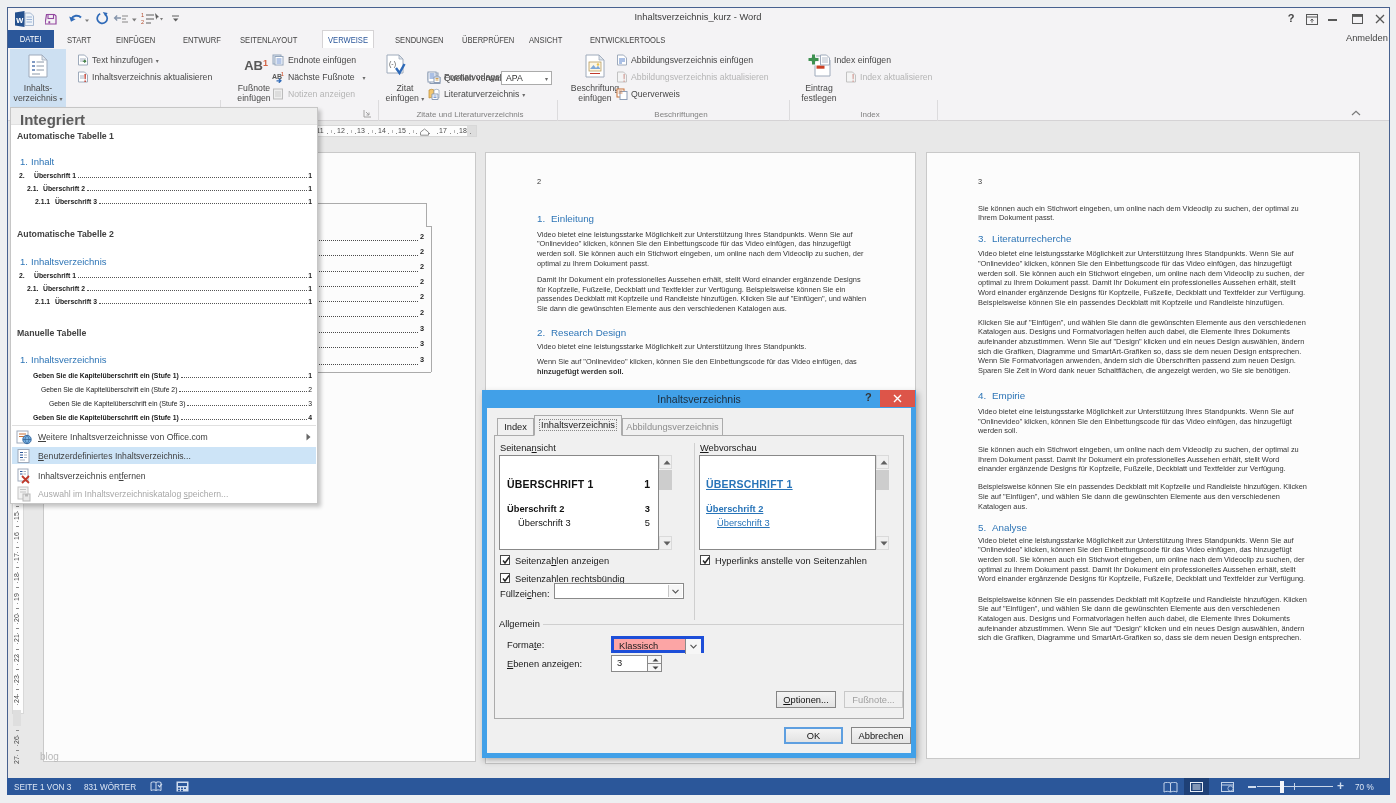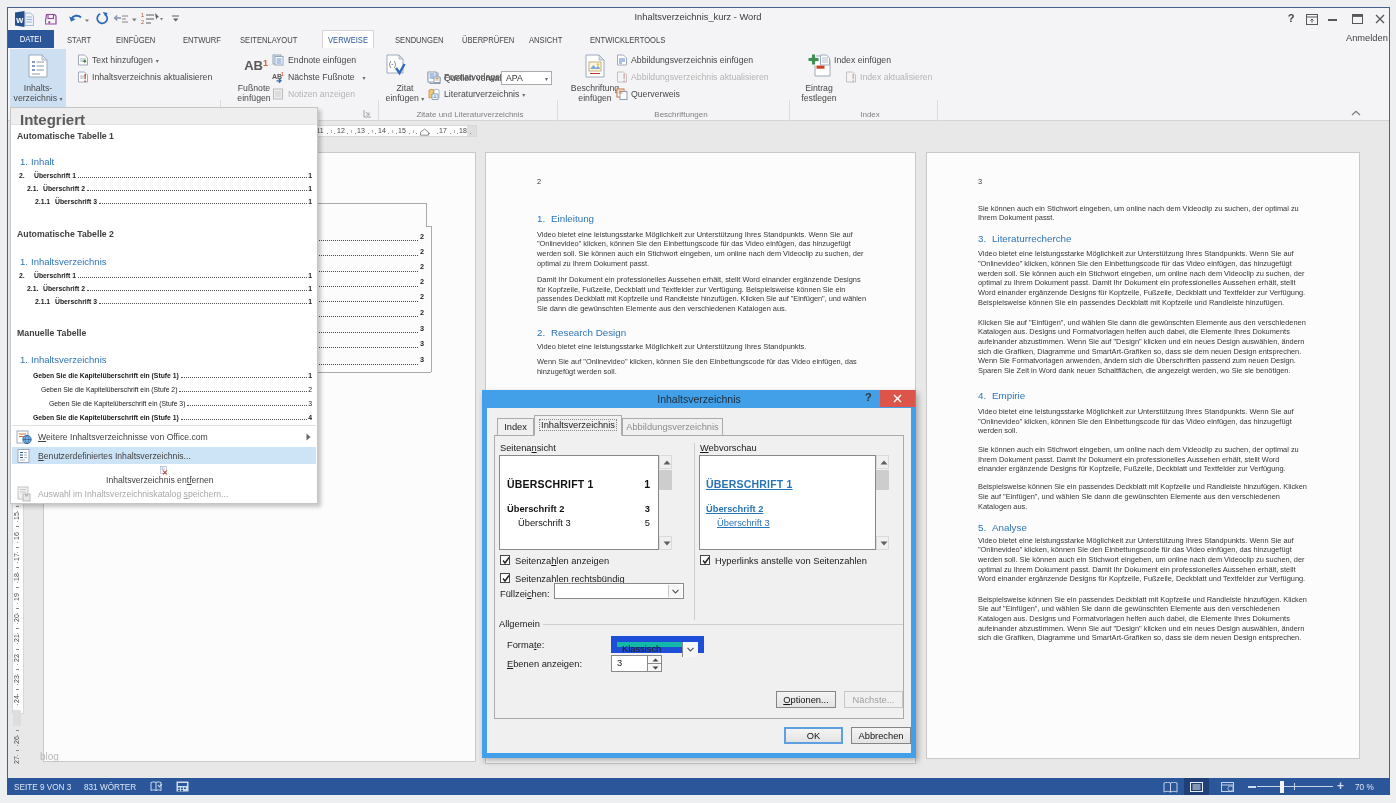--- a/index.html
+++ b/index.html
@@ -449,21 +449,21 @@
 <div id="p2b" class="abs" style="left:537px;top:275.1px;width:329px;">
       <div class="bj" style="height:9.65px;line-height:9.65px;">Damit Ihr Dokument ein professionelles Aussehen erhält, stellt Word einander ergänzende Designs</div>
       <div class="bj" style="height:9.65px;line-height:9.65px;">für Kopfzeile, Fußzeile, Deckblatt und Textfelder zur Verfügung. Beispielsweise können Sie ein</div>
       <div class="bj" style="height: 9.65px; line-height: 9.65px; letter-spacing: -0.05px;">passendes Deckblatt mit Kopfzeile und Randleiste hinzufügen. Klicken Sie auf "Einfügen", und wählen</div>
       <div class="bl" style="height:9.65px;line-height:9.65px;">Sie dann die gewünschten Elemente aus den verschiedenen Katalogen aus.</div>
     </div>
 <div class="abs h1" style="left:537px;top:326.5px;"><span style="display:inline-block;width:14px;">2.</span>Research Design</div>
 <div class="abs bl" style="left:537px;top:341.7px;width:329px;">Video bietet eine leistungsstarke Möglichkeit zur Unterstützung Ihres Standpunkts.</div>
 <div id="p2c" class="abs" style="left:537px;top:357.3px;width:329px;">
       <div class="bj" style="height:9.65px;line-height:9.65px;">Wenn Sie auf "Onlinevideo" klicken, können Sie den Einbettungscode für das Video einfügen, das</div>
-      <div class="bl" style="height:9.65px;line-height:9.65px;">hinzugefügt werden soll.</div>
+      <div class="bl" style="height:9.65px;line-height:9.65px;font-weight:bold;">hinzugefügt werden soll.</div>
     </div>
 
 <div class="abs bl" style="left:978px;top:176.5px;">3</div>
 <div id="p3a" class="abs" style="left:978px;top:203.5px;width:329px;">
       <div class="bj" style="height:9.65px;line-height:9.65px;">Sie können auch ein Stichwort eingeben, um online nach dem Videoclip zu suchen, der optimal zu</div>
       <div class="bl" style="height:9.65px;line-height:9.65px;">Ihrem Dokument passt.</div>
     </div>
 <div class="abs h1" style="left:978px;top:233px;"><span style="display:inline-block;width:14px;">3.</span>Literaturrecherche</div>
 <div id="p3b" class="abs" style="left:978px;top:249.3px;width:329px;">
       <div class="bj" style="height:9.65px;line-height:9.65px;">Video bietet eine leistungsstarke Möglichkeit zur Unterstützung Ihres Standpunkts. Wenn Sie auf</div>
@@ -595,21 +595,21 @@
           </g>
           <g stroke="#9eaabb" stroke-width=".9">
             <line x1="8" y1="4.5" x2="11" y2="4.5"></line>
             <line x1="8" y1="7" x2="11" y2="7"></line>
             <line x1="8" y1="9.5" x2="11" y2="9.5"></line>
             <line x1="4" y1="12" x2="9" y2="12"></line>
           </g>
         </svg>
     <span><u>B</u>enutzerdefiniertes Inhaltsverzeichnis...</span>
   </div>
-  <div class="abs mitem" style="left:0;top:358px;width:306px;height:19px;flex-direction:column;">
+  <div class="abs mitem" style="left:0;top:358px;width:306px;height:19px;">
     <svg style="margin:0 6px 0 5px;" width="16" height="16" viewBox="0 0 16 16">
           <rect x="2" y="1" width="10" height="12" fill="#fff" stroke="#9eaabb"></rect>
           <g stroke="#2b579a" stroke-width="1">
             <line x1="4" y1="3.5" x2="6.5" y2="3.5"></line>
             <line x1="4" y1="6" x2="6.5" y2="6"></line>
           </g>
           <g stroke="#9eaabb" stroke-width=".9">
             <line x1="7.5" y1="3.5" x2="10" y2="3.5"></line>
             <line x1="7.5" y1="6" x2="10" y2="6"></line>
           </g>
@@ -712,21 +712,21 @@
   <div class="chk" style="left:213px;top:160px;z-index:2;">
         <svg width="10" height="10" viewBox="0 0 10 10">
           <path d="M2 4.5 L4 7 L8 1.5" fill="none" stroke="#222" stroke-width="1.4"></path>
         </svg>
       </div>
   <div class="abs dlab" style="left:228px;top:160.5px;z-index:2;">Hyperlinks anstelle von Seitenzahlen</div>
 
   <div class="abs dlab" style="left:12px;top:224px;z-index:2;color:#1a1a1a;">Allgemein</div>
   <div class="abs" style="left:56px;top:229px;width:360px;height:1px;background:#cfcfcf;z-index:2;"></div>
   <div class="abs dlab" style="left:20px;top:244.5px;z-index:2;">Forma<u>t</u>e:</div>
-  <div class="abs" style="left:124px;top:241px;width:93px;height:17px;background:#14b8a6;border:6px solid #1d4ed8;box-sizing:border-box;z-index:2;font-size:9.3px;color:#1a1a1a;line-height:15px;">
+  <div class="abs" style="left:124px;top:241px;width:93px;height:17px;background:#fca5a5;border:3px solid #1d4ed8;box-sizing:border-box;z-index:2;font-size:9.3px;color:#1a1a1a;line-height:15px;">
     <span style="padding-left:5px;">Klassisch</span>
     <div class="abs" style="right:0px;top:0px;width:15px;height:15px;background:#f6f6f6;border-left:1px solid #8a8a8a;">
           <svg style="position:absolute;left:4px;top:5px;" width="7" height="5" viewBox="0 0 7 5">
             <path d="M0.5 0.8 L3.5 4 L6.5 0.8" fill="none" stroke="#555" stroke-width="1.1"></path>
           </svg>
         </div>
   </div>
   <div class="abs dlab" style="left:20px;top:263.5px;z-index:2;"><u>E</u>benen anzeigen:</div>
   <div class="abs" style="left:124px;top:260px;width:37px;height:17px;background:#fff;border:1px solid #8a8a8a;box-sizing:border-box;z-index:2;font-size:9.3px;color:#1a1a1a;line-height:15px;">
     <span style="padding-left:5px;">3</span>
@@ -738,27 +738,27 @@
           </svg>
         </div>
     <div class="abs" style="left:0;top:8.5px;width:15px;height:8.5px;background:#f6f6f6;border:1px solid #8a8a8a;border-top:none;box-sizing:border-box;">
           <svg style="position:absolute;left:4px;top:2.5px;" width="7" height="4" viewBox="0 0 7 4">
             <path d="M0.5 0.5 L3.5 3.5 L6.5 0.5 z" fill="#444"></path>
           </svg>
         </div>
   </div>
 
   <div class="wbtn" style="left:289px;top:296px;width:60px;height:17px;line-height:16px;z-index:2;"><u>O</u>ptionen...</div>
-  <div class="wbtn" style="left:357px;top:296px;width:59px;height:17px;line-height:16px;z-index:2;background:#f0f0f0;border-color:#c8c8c8;color:#9f9f9f;">Nächste...</div>
+  <div class="wbtn" style="left:357px;top:296px;width:59px;height:17px;line-height:16px;z-index:2;background:#f0f0f0;border-color:#c8c8c8;color:#9f9f9f;">Fußnote...</div>
   <div class="wbtn" style="left:297px;top:332px;width:59px;height:17px;line-height:15px;border:2px solid #5e9fe0;">OK</div>
   <div class="wbtn" style="left:364px;top:332px;width:60px;height:17px;line-height:16px;">Abbrechen</div>
 </div>
 
 <div id="status" class="abs">
-  <div class="abs" style="left:7px;top:4.5px;">SEITE 9 VON 3</div>
+  <div class="abs" style="left:7px;top:4.5px;">SEITE 1 VON 3</div>
   <div class="abs" style="left:77px;top:4.5px;">831 WÖRTER</div>
   <svg class="abs" style="left:143px;top:3px;" width="13" height="11" viewBox="0 0 13 11">
         <path d="M1 1.5 c2-.8 3.8-.8 5 0 c1.2-.8 3-.8 5 0 v8 c-2-.8-3.8-.8-5 0 c-1.2-.8-3-.8-5 0 z M6 1.5 v8" fill="none" stroke="#cfdcee" stroke-width="1"></path>
         <path d="M8 4 l1.5 1.8 2.5-3" fill="none" stroke="#cfdcee" stroke-width="1.1"></path>
       </svg>
   <svg class="abs" style="left:169px;top:3px;" width="13" height="11" viewBox="0 0 13 11">
         <rect x="0.5" y="0.5" width="12" height="10" fill="#cfdcee"></rect>
         <rect x="2" y="2" width="9" height="3" fill="#2b579a"></rect>
         <g fill="#2b579a">
           <rect x="2" y="6.5" width="2" height="1.5"></rect>

